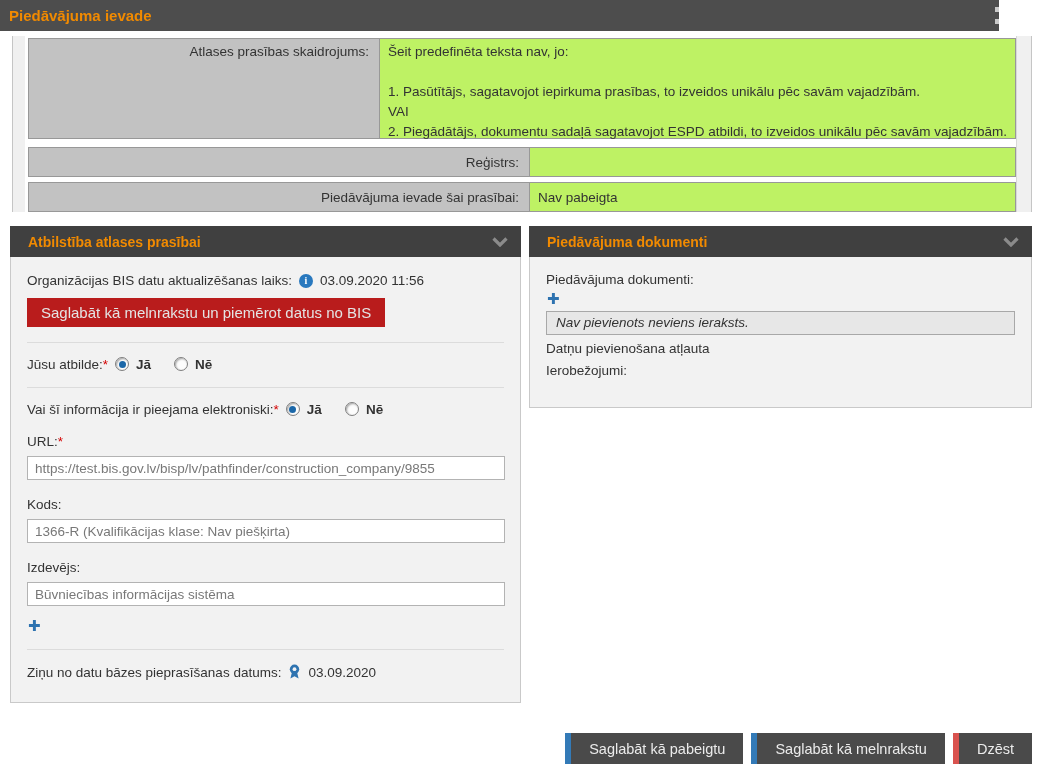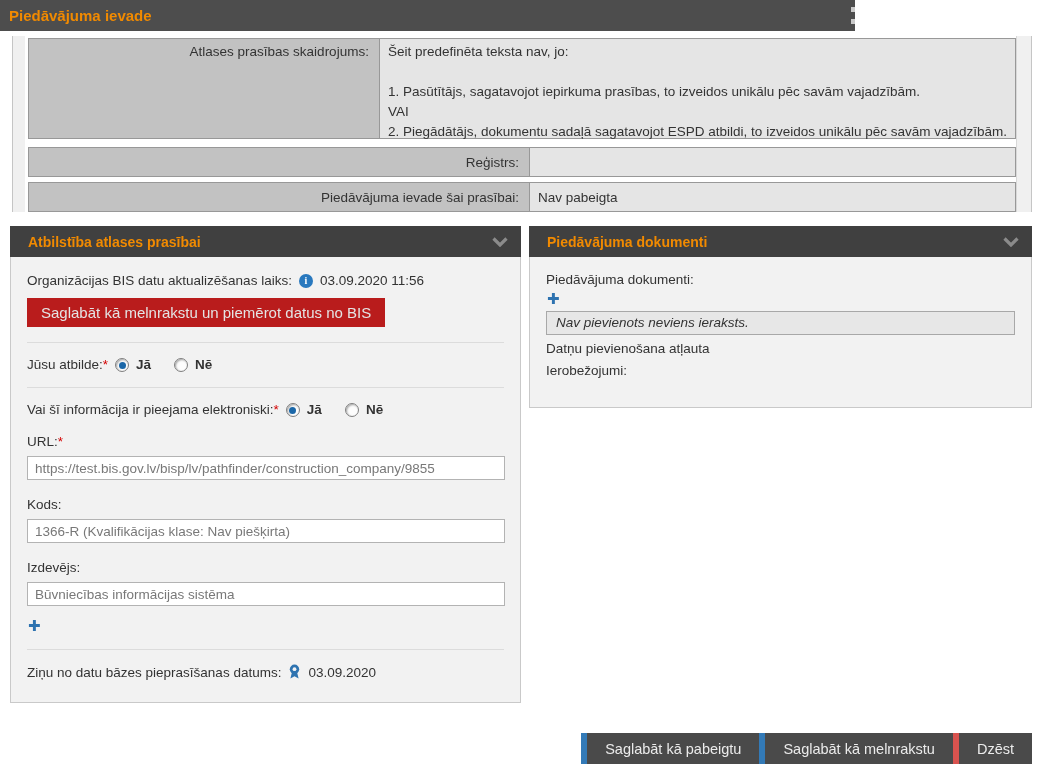--- a/index.html
+++ b/index.html
@@ -1,35 +1,35 @@
 <!DOCTYPE html>
 <html><head>
 <meta charset="utf-8">
 <style>
   * { margin:0; padding:0; box-sizing:border-box; }
   html,body { background:#fff; }
   body { font-family:"Liberation Sans","DejaVu Sans",sans-serif; font-size:13.5px; color:#333; }
   .page { position:relative; width:1040px; height:773px; background:#fff; overflow:hidden; }
 
   
-  .titlebar { position:absolute; top:0; left:0; width:855px; height:31px; background:#4d4d4d; }
+  .titlebar { position:absolute; top:0; left:0; width:999px; height:31px; background:#4d4d4d; }
   .titlebar .title { color:#f18a00; font-weight:bold; font-size:15px; line-height:31px; padding-left:9px; }
   .edge-dots { position:absolute; right:0; top:7px; width:4px; height:18px; }
   .edge-dots i { display:block; width:4px; height:5px; background:#c9c9c9; margin-bottom:7px; }
 
   
   .gutter-left  { position:absolute; left:12px;  top:36px; width:13px; height:176px; background:#f0f0f0; border-left:1px solid #c5c5c5; }
   .gutter-right { position:absolute; left:1016px; top:36px; width:16px; height:176px; background:#f0f0f0; border-left:1px solid #d8d8d8; border-right:1px solid #c5c5c5; }
 
   
   .form-row { position:absolute; left:28px; width:988px; display:flex; align-items:stretch; }
   .row-label { width:502px; background:#c2c2c2; border:1px solid #989898; color:#333;
                display:flex; justify-content:flex-end; padding:5px 10px 5px 6px; }
   .row-label.center { align-items:center; padding-top:0; padding-bottom:0;padding-left:8px; }
-  .row-value { flex:1; background:#e5e5e5; border:1px solid #989898; border-left:none; padding:3px 8px; color:#333; }
+  .row-value { flex:1; background:#bef264; border:1px solid #989898; border-left:none; padding:3px 8px; color:#333; }
   .value-line { min-height:20px; line-height:20px; white-space:nowrap; }
   .row1 { top:38px;  height:101px; }
   .row2 { top:147px; height:30px; }
   .row3 { top:182px; height:30px; }
   .row2 .row-value, .row3 .row-value { display:flex; align-items:center; }
 
   
   .panel-left  { position:absolute; left:10px;  top:226px; width:511px; }
   .panel-right { position:absolute; left:529px; top:226px; width:503px; }
   .panel-header { height:31px; background:#404040; display:flex; align-items:center;
@@ -42,21 +42,21 @@
   .inline-line { display:flex; align-items:center; gap:7px; margin-top:3px; }
   .divider { border-top:1px solid #dcdcdc; margin:15px 0 14px; }
 
   .big-btn { margin-top:10px; background:#b91c1c; color:#e4e4e4; border:none; font:inherit;
              font-size:15px; padding:6px 14px; cursor:pointer; display:inline-block; }
 
   .radio { width:14px; height:14px; border-radius:50%; background:#fdfdfd; border:1px solid #7f7f7f;
            box-shadow:inset 1px 1px 2px rgba(0,0,0,.35); display:inline-block; cursor:pointer; }
   .radio.checked::after { content:""; display:block; width:7px; height:7px; margin:2.5px;
            border-radius:50%; background:#1b67a8; }
-  .radio-group { display:flex; align-items:flex-end; gap:7px; }
+  .radio-group { display:flex; align-items:flex-start; gap:7px; }
   .radio-group .opt-label { margin-right:16px;font-weight:bold; }
 
   .req { color:#d40000; }
 
   .field-label { margin:17px 0 7px; }
   .text-input { width:478px; height:24px; border:1px solid #b3b3b3; background:#fff; color:#787878;
                 font:inherit; padding:2px 7px; display:block; }
 
   .plus-icon { color:#2e73b0; font-size:15px; font-weight:bold; display:inline-block; cursor:pointer; line-height:15px; }
   .panel-left .plus-icon { margin:12px 0 0 1px; }
@@ -68,21 +68,21 @@
   
   .doc-label { margin-top:2px; }
   .panel-right .plus-icon { margin:4px 0 5px 1px; }
   .empty-box { background:#e7e7e7; border:1px solid #a8a8a8; padding:3px 9px; height:24px;
                font-style:italic; color:#333; }
   .info-lines div { line-height:20px; margin-top:2px; }
   .info-lines { margin-top:4px; }
 
   
   .footer { position:absolute; top:733px; left:0; width:1032px; display:flex;
-            justify-content:flex-end; }
+            justify-content:flex-end; gap:8px; }
   .btn { height:31px; background:#4a4a4a; color:#ebebeb; font:inherit; font-size:14.5px;
          display:flex; align-items:center; padding:0 18px; border:none;
          border-left:6px solid #337ab7; cursor:pointer; }
   .btn.red { border-left-color:#d9534f; }
 
   .chev { flex:0 0 auto; }
 </style>
 </head>
 <body>
 

